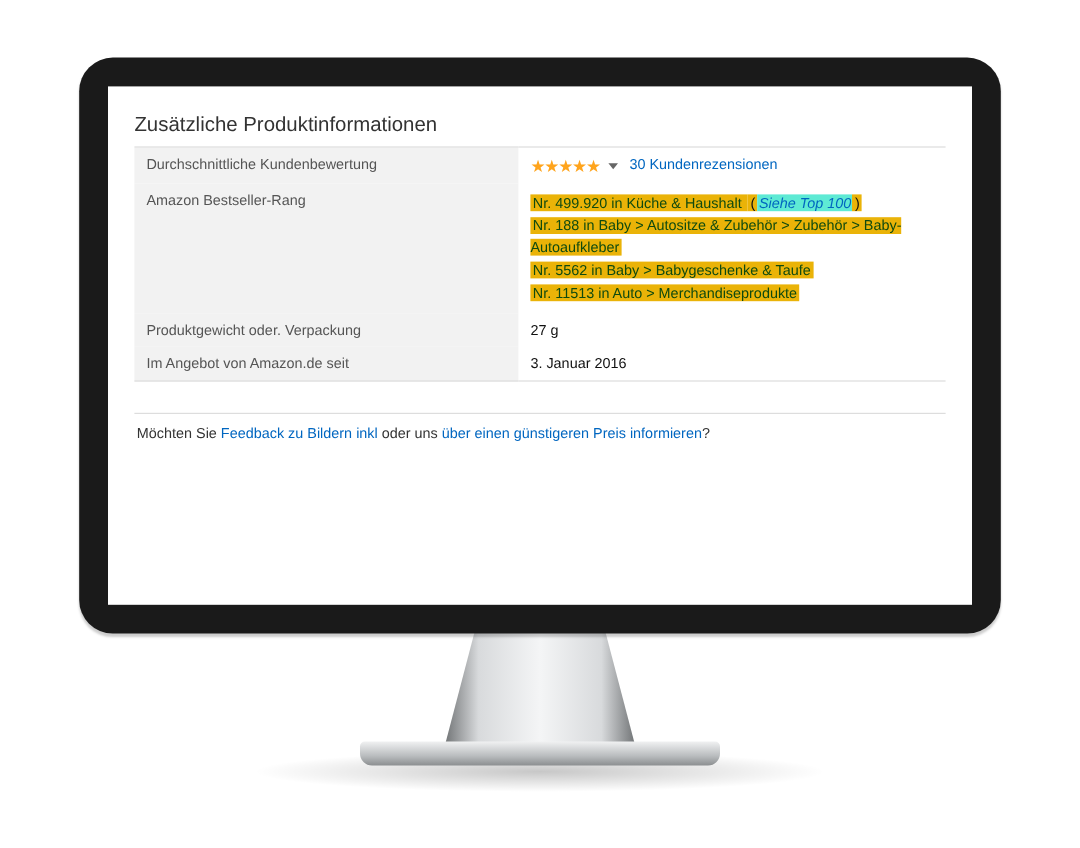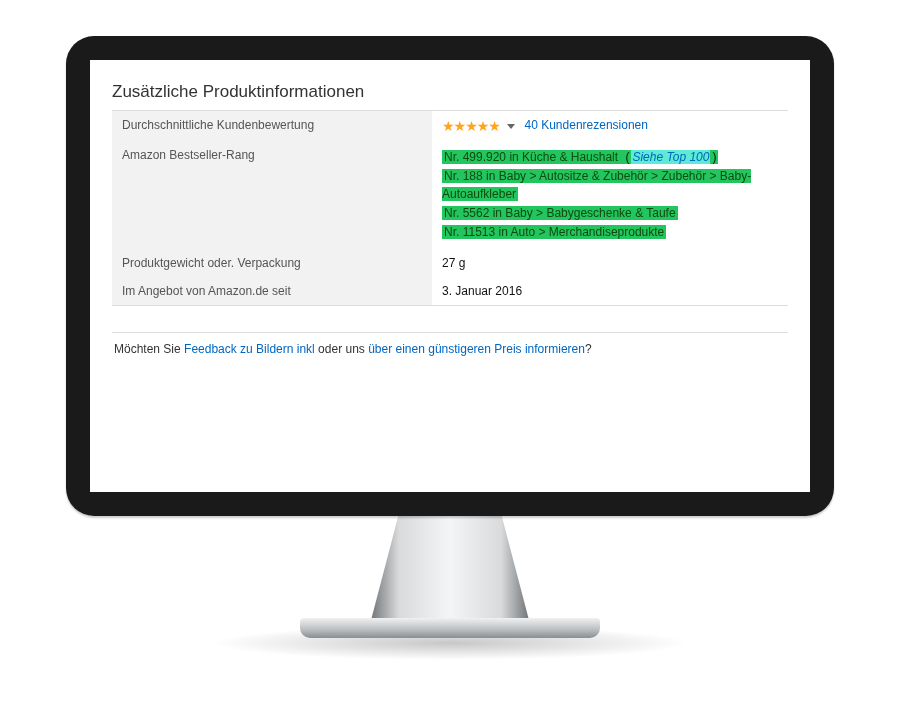--- a/index.html
+++ b/index.html
@@ -6,21 +6,21 @@
   body {
     font-family: Arial, Helvetica, sans-serif;
     background: #fff;
     width: 900px;
     height: 707px;
     position: relative;
   }
   .monitor {
     position: absolute;
     left: 66px;
-    top: 36px;
+    top: 48px;
     width: 768px;
     height: 480px;
     background: #1a1a1a;
     border-radius: 28px;
     padding: 24px;
     box-shadow: 0 2px 2px rgba(0,0,0,0.2);
   }
   .screen {
     width: 100%;
     height: 100%;
@@ -76,21 +76,21 @@
     border-right: 4px solid transparent;
     border-top: 5px solid #666;
     vertical-align: middle;
   }
   .link {
     color: #0066c0;
     text-decoration: none;
     cursor: pointer;
   }
   .hl {
-    background: #22c55e;
+    background: #eab308;
     color: #0f4a0f;
     display: inline;
     padding: 0 2px;
     line-height: 18px;
   }
   .rank-line { margin-bottom: 1px; }
   .nolink-part { color: #111; }
   .feedback-box {
     border-top: 1px solid #ddd;
     padding: 9px 2px;
@@ -140,21 +140,21 @@
 
     <table class="info-table">
       <tbody>
       <tr>
         <td class="label">Durchschnittliche Kundenbewertung</td>
         <td class="value">
           <span class="stars">
             <span class="star">★</span><span class="star">★</span><span class="star">★</span><span class="star">★</span><span class="star">★</span>
           </span>
           <span class="popover-caret"></span>
-          <a class="link">40 Kundenrezensionen</a>
+          <a class="link">30 Kundenrezensionen</a>
         </td>
       </tr>
       <tr>
         <td class="label">Amazon Bestseller-Rang</td>
         <td class="value">
           <div class="rank-line">
             <span class="hl">Nr. 499.920 in Küche &amp; Haushalt </span><span class="hl nolink-part">(</span><a class="link" style="background:#5eead4;padding:0 1px;font-style:italic;">Siehe Top 100</a><span class="hl nolink-part">)</span>
           </div>
           <div class="rank-line"><span class="hl">Nr. 188 in Baby &gt; Autositze &amp; Zubehör &gt; Zubehör &gt; Baby-Autoaufkleber</span></div>
           <div class="rank-line"><span class="hl">Nr. 5562 in Baby &gt; Babygeschenke &amp; Taufe</span></div>

